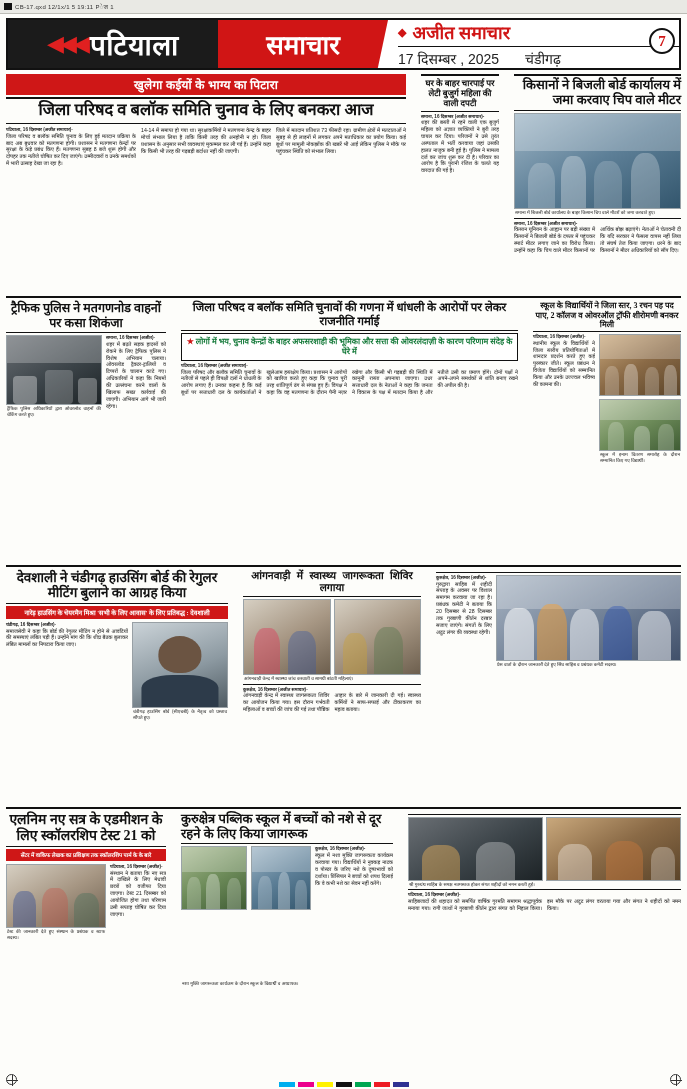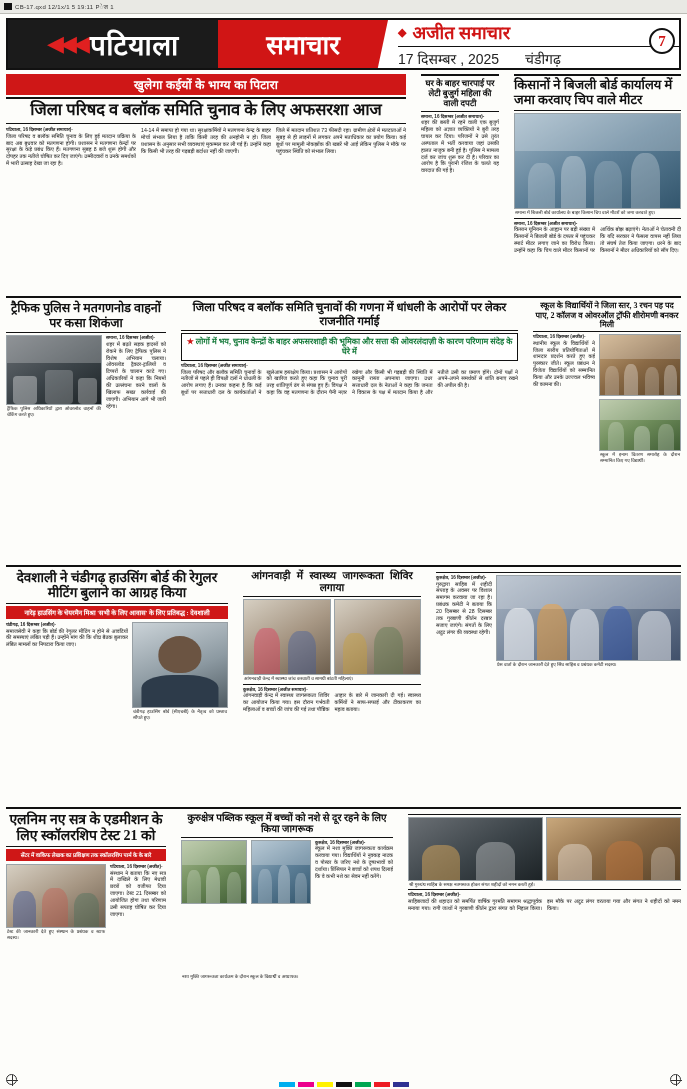--- a/index.html
+++ b/index.html
@@ -182,21 +182,21 @@
     <div class="page-num">7</div>
   </div>
 
   <div class="sheet">
 
     <div class="rowband">
 
       <div class="col" style="flex:0 0 400px;">
         <div class="hl-red" style="font-size:12px;letter-spacing:.3px;">खुलेगा कईयों के भाग्य का पिटारा</div>
         <div class="rule-thick" style="margin:2px 0 1px 0;"></div>
-        <div class="headline" style="font-size:16.5px;text-align:center;padding:1px 0 2px;">जिला परिषद व बलॉक समिति चुनाव के लिए अफसरशा आज</div>
+        <div class="headline" style="font-size:16.5px;text-align:center;padding:1px 0 2px;">जिला परिषद व बलॉक समिति चुनाव के लिए बनकरा आज</div>
         <div class="rule" style="margin:1px 0 3px;"></div>
         <div style="display:flex;gap:5px;">
           <div style="flex:1;">
             <div class="tiny" style="font-weight:bold;">पटियाला, 16 दिसम्बर (अजीत समाचार)-</div>
             <div class="body-text" style="height:150px;">जिला परिषद व बलॉक समिति चुनाव के लिए हुई मतदान प्रक्रिया के बाद अब बुधवार को मतगणना होगी। प्रशासन ने मतगणना केन्द्रों पर सुरक्षा के कड़े प्रबंध किए हैं। मतगणना सुबह 8 बजे शुरू होगी और दोपहर तक नतीजे घोषित कर दिए जाएंगे। उम्मीदवारों व उनके समर्थकों में भारी उत्साह देखा जा रहा है।</div>
           </div>
           <div style="flex:1;">
             <div class="body-text" style="height:164px;">14-14 में समाप्त हो गया था। सुरक्षाकर्मियों ने मतगणना केन्द्र के बाहर मोर्चा संभाल लिया है ताकि किसी तरह की अनहोनी न हो। जिला प्रशासन के अनुसार सभी व्यवस्थाएं मुकम्मल कर ली गई हैं। उन्होंने कहा कि किसी भी तरह की गड़बड़ी बर्दाश्त नहीं की जाएगी।</div>
           </div>
           <div style="flex:1;">
@@ -208,21 +208,21 @@
       <div class="col" style="flex:0 0 78px;">
         <div class="rule-thick" style="margin:0 0 2px;"></div>
         <div class="subhead" style="font-size:8.5px;">घर के बाहर चारपाई पर लेटी बुजुर्ग महिला की वाली दपटी</div>
         <div class="rule" style="margin:2px 0;"></div>
         <div class="tiny" style="font-weight:bold;">समाना, 16 दिसम्बर (अजीत समाचार)-</div>
         <div class="body-text" style="height:142px;">शहर की बस्ती में रहने वाली एक बुजुर्ग महिला को अज्ञात व्यक्तियों ने बुरी तरह घायल कर दिया। परिजनों ने उसे तुरंत अस्पताल में भर्ती करवाया जहां उसकी हालत नाजुक बनी हुई है। पुलिस ने मामला दर्ज कर जांच शुरू कर दी है। परिवार का आरोप है कि पुरानी रंजिश के चलते यह वारदात की गई है।</div>
       </div>
 
       <div class="col" style="flex:1;">
         <div class="rule-thick" style="margin:0 0 2px;"></div>
-        <div class="headline" style="font-size:13px;text-align:left;">किसानों ने बिजली बोर्ड कार्यालय में जमा करवाए चिप वाले मीटर</div>
+        <div class="headline" style="font-size:13px;text-align:right;">किसानों ने बिजली बोर्ड कार्यालय में जमा करवाए चिप वाले मीटर</div>
         <div class="rule" style="margin:2px 0;"></div>
         <div class="photo cool" style="height:96px;">
           <div class="sky"></div>
           <div class="fig" style="left:8%;width:16%;height:48%;"></div>
           <div class="fig" style="left:28%;width:15%;height:55%;background:rgba(255,255,255,.30);"></div>
           <div class="fig" style="left:48%;width:17%;height:50%;background:rgba(255,255,255,.18);"></div>
           <div class="fig" style="left:70%;width:18%;height:58%;background:rgba(255,255,255,.26);"></div>
         </div>
         <div class="cap">समाना में बिजली बोर्ड कार्यालय के बाहर किसान चिप वाले मीटरों को जमा करवाते हुए।</div>
         <div class="rule" style="margin:2px 0;"></div>
@@ -378,21 +378,21 @@
             <div class="cap">टेस्ट की जानकारी देते हुए संस्थान के प्रबंधक व स्टाफ सदस्य।</div>
           </div>
           <div style="flex:1;">
             <div class="tiny" style="font-weight:bold;">पटियाला, 16 दिसम्बर (अजीत)-</div>
             <div class="body-text" style="height:134px;">संस्थान ने बताया कि नए सत्र में दाखिले के लिए मेधावी छात्रों को वजीफा दिया जाएगा। टेस्ट 21 दिसम्बर को आयोजित होगा तथा परिणाम उसी सप्ताह घोषित कर दिया जाएगा।</div>
           </div>
         </div>
       </div>
 
       <div class="col" style="flex:0 0 212px;">
-        <div class="headline" style="font-size:10px;text-align:center;">कुरुक्षेत्र पब्लिक स्कूल में बच्चों को नशे से दूर रहने के लिए किया जागरूक</div>
+        <div class="headline" style="font-size:13px;">कुरुक्षेत्र पब्लिक स्कूल में बच्चों को नशे से दूर रहने के लिए किया जागरूक</div>
         <div class="rule" style="margin:2px 0;"></div>
         <div style="display:flex;gap:4px;">
           <div style="flex:0 0 66px;">
             <div class="photo green" style="height:64px;">
               <div class="sky"></div>
               <div class="fig" style="left:8%;width:22%;height:52%;"></div>
               <div class="fig" style="left:38%;width:22%;height:58%;background:rgba(255,255,255,.32);"></div>
               <div class="fig" style="left:70%;width:22%;height:50%;"></div>
             </div>
           </div>

